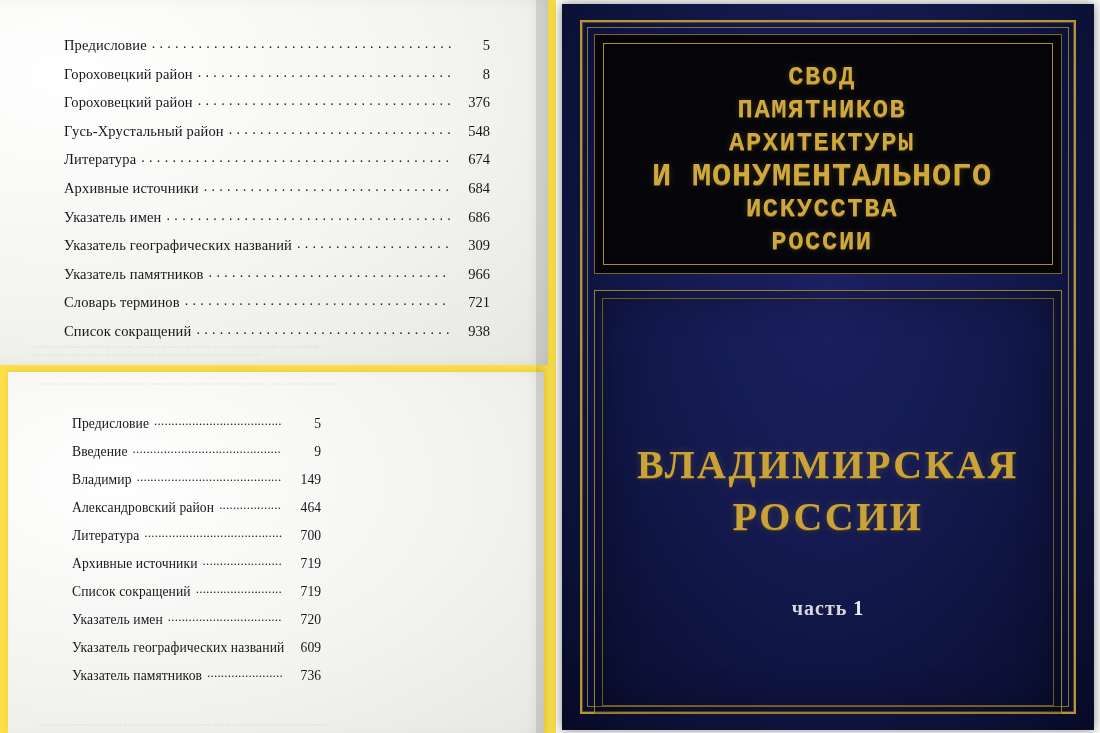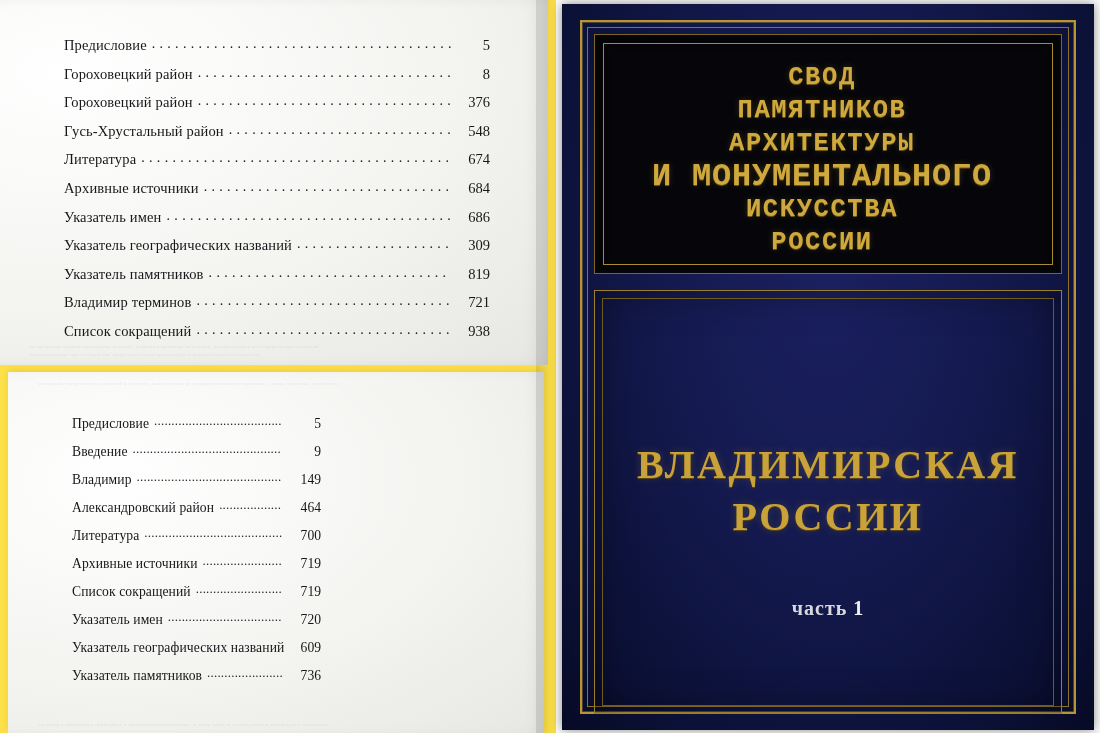--- a/index.html
+++ b/index.html
@@ -256,24 +256,24 @@
         <span class="toc-page">686</span>
       </div>
       <div class="toc-row">
         <span class="toc-title">Указатель географических названий</span>
         <span class="leader"></span>
         <span class="toc-page">309</span>
       </div>
       <div class="toc-row">
         <span class="toc-title">Указатель памятников</span>
         <span class="leader"></span>
-        <span class="toc-page">819</span>
-      </div>
-      <div class="toc-row">
-        <span class="toc-title">Владимир терминов</span>
+        <span class="toc-page">966</span>
+      </div>
+      <div class="toc-row">
+        <span class="toc-title">Словарь терминов</span>
         <span class="leader"></span>
         <span class="toc-page">721</span>
       </div>
       <div class="toc-row">
         <span class="toc-title">Список сокращений</span>
         <span class="leader"></span>
         <span class="toc-page">938</span>
       </div>
 
     </div>

